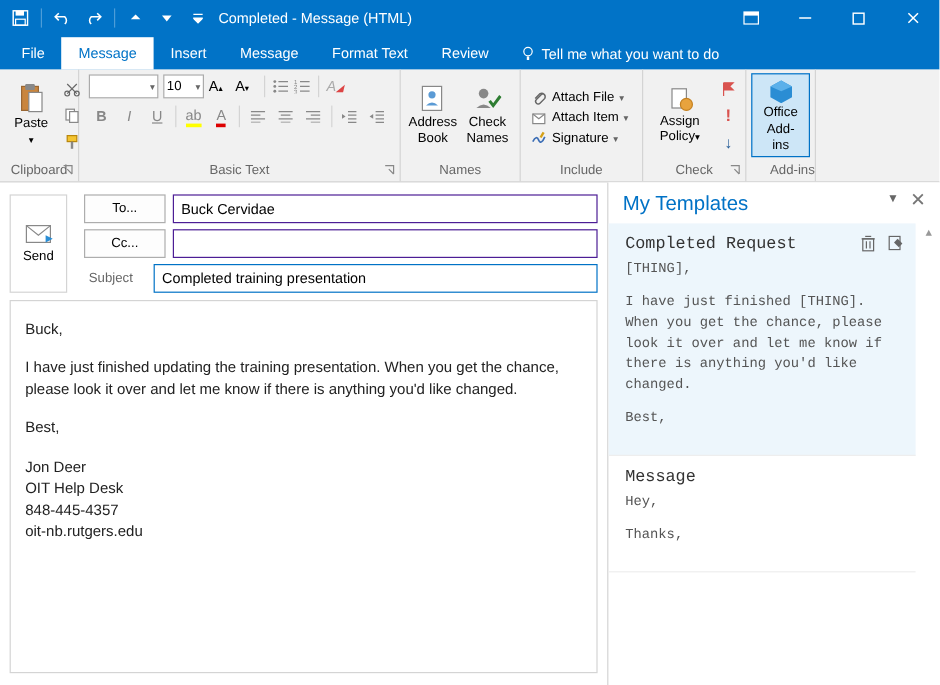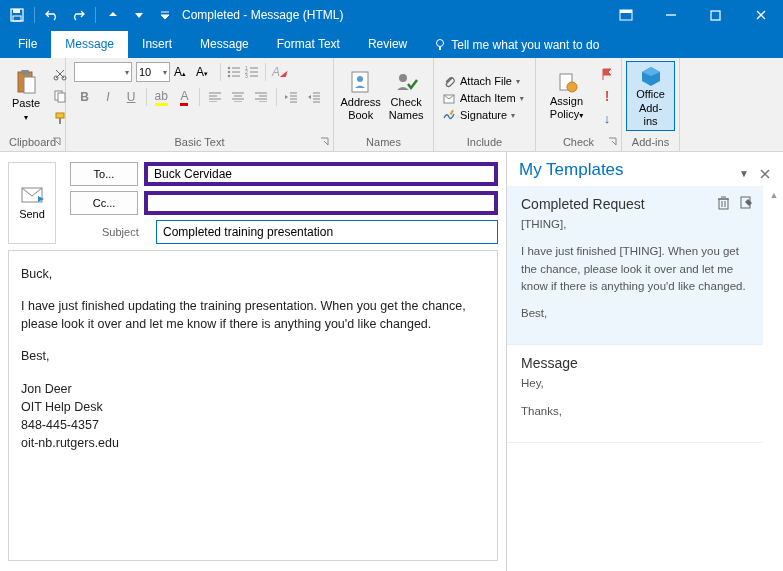--- a/index.html
+++ b/index.html
@@ -47,33 +47,33 @@
   .tags-col { display: flex; flex-direction: column; gap: 2px; margin-left: 4px; }
   
   
   .compose-wrap { display: flex; height: 419px; }
   .compose-left { flex: 1; padding: 10px 8px; display:flex; flex-direction:column; }
   .header-row { display: flex; gap: 8px; margin-bottom: 6px; }
   .send-box { width: 48px; display: flex; flex-direction: column; align-items: center; justify-content: center; border: 1px solid #d4d4d4; padding: 8px 2px; cursor: pointer; margin-right: 6px; }
   .fields { flex: 1; display: flex; flex-direction: column; gap: 5px; }
   .field-row { display: flex; gap: 6px; align-items: center; }
   .field-btn { width: 68px; height: 24px; border: 1px solid #adadad; background: #fdfdfd; font-size: 11px; cursor: pointer; display:flex; align-items:center; justify-content:center; }
-  .field-label { width: 52px; font-size: 11px; color: #666; text-align: left; padding-left:4px;margin-left:28px; }
-  .field-input { flex: 1; height: 24px; border: 4px solid #4c1d95; padding: 0 6px; font-size: 12px; font-family: inherit; }
+  .field-label { width: 52px; font-size: 11px; color: #666; text-align: left; padding-left:4px; }
+  .field-input { flex: 1; height: 24px; border: 1px solid #4c1d95; padding: 0 6px; font-size: 12px; font-family: inherit; }
   .field-input.focus { border: 1px solid #0072c6; }
   
   .body-area { border: 1px solid #d4d4d4; padding: 14px 12px; font-size: 12.5px; line-height: 1.45; color: #222; flex:1; overflow:auto; }
   .body-area p { margin-bottom: 14px; }
   
   
   .right-pane { width: 277px; border-left: 1px solid #d4d4d4; background: #fff; display: flex; flex-direction: column; }
-  .pane-title { padding: 8px 12px 6px; color: #0072c6; font-size: 17px; font-weight: 400; display: flex; align-items: flex-end; }
+  .pane-title { padding: 8px 12px 6px; color: #0072c6; font-size: 17px; font-weight: 400; display: flex; align-items: flex-start; }
   .pane-controls { margin-left: auto; display: flex; gap: 10px; color: #666; }
   .pane-controls span { cursor:pointer; }
-  .tmpl-list { flex: 1; overflow: auto; padding-right: 20px; }
+  .tmpl-list { flex: 1; overflow: auto; padding-right: 20px; font-family: Liberation Mono, monospace; }
   .tmpl { padding: 10px 14px 12px; border-bottom: 1px solid #eee; position: relative; }
   .tmpl.active { background: #edf6fc; }
   .tmpl-title { font-size: 14px; color: #333; margin-bottom: 4px; }
   .tmpl-body { font-size: 11.5px; color: #555; line-height: 1.5; }
   .tmpl-body p { margin-bottom: 10px; }
   .tmpl-icons { position: absolute; right: 10px; top: 10px; display: flex; gap: 10px; color: #666; }
   .tmpl-icons .ico { cursor: pointer; }
   .scroll-arrow { position: absolute; right: 2px; width: 14px; text-align: center; color: #999; cursor: pointer; font-size:9px; }
   
   svg { display: block; }
@@ -378,21 +378,21 @@
         <div class="small-btn">
             <span style="color:#2a6099;font-weight:bold;font-size:13px;">↓</span>
           </div>
       </div>
     </div>
     <div class="group-label"><span>Check</span><svg class="launcher">
           <path d="M2 2 H9 V9 M5 5 L9 9" stroke="#888" fill="none"></path>
         </svg></div>
   </div>
 
-  <div class="group" style="width:58px;">
+  <div class="group" style="width:58px;align-items:flex-end;">
     <div class="group-content">
       <div class="big-btn highlight">
         <svg width="26" height="24">
             <path d="M13 3 L22 8 L22 17 L13 22 L4 17 L4 8 Z" fill="#2a8dd4"></path>
             <path d="M13 3 L22 8 L13 12 L4 8 Z" fill="#5bb0ea"></path>
           </svg>
         <div class="lbl">Office Add-ins</div>
       </div>
     </div>
     <div class="group-label">Add-ins</div>

